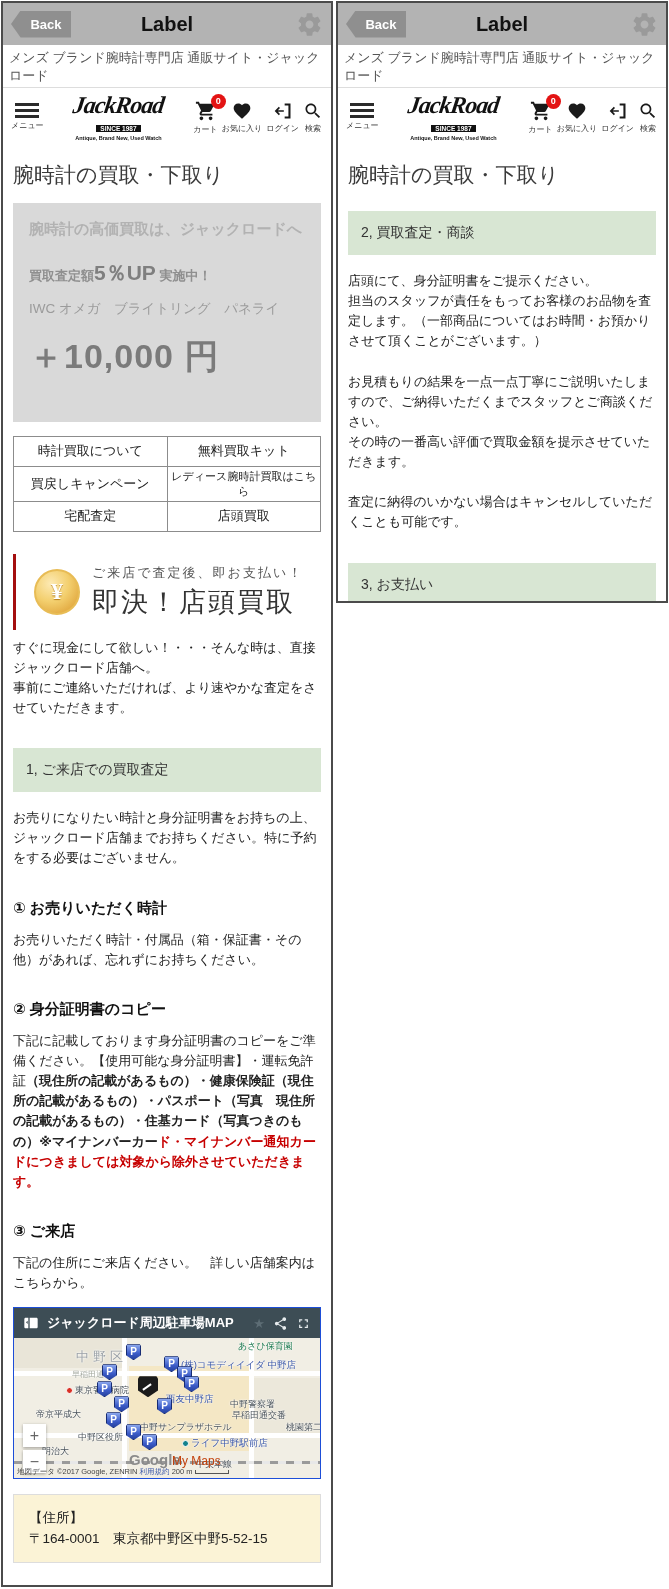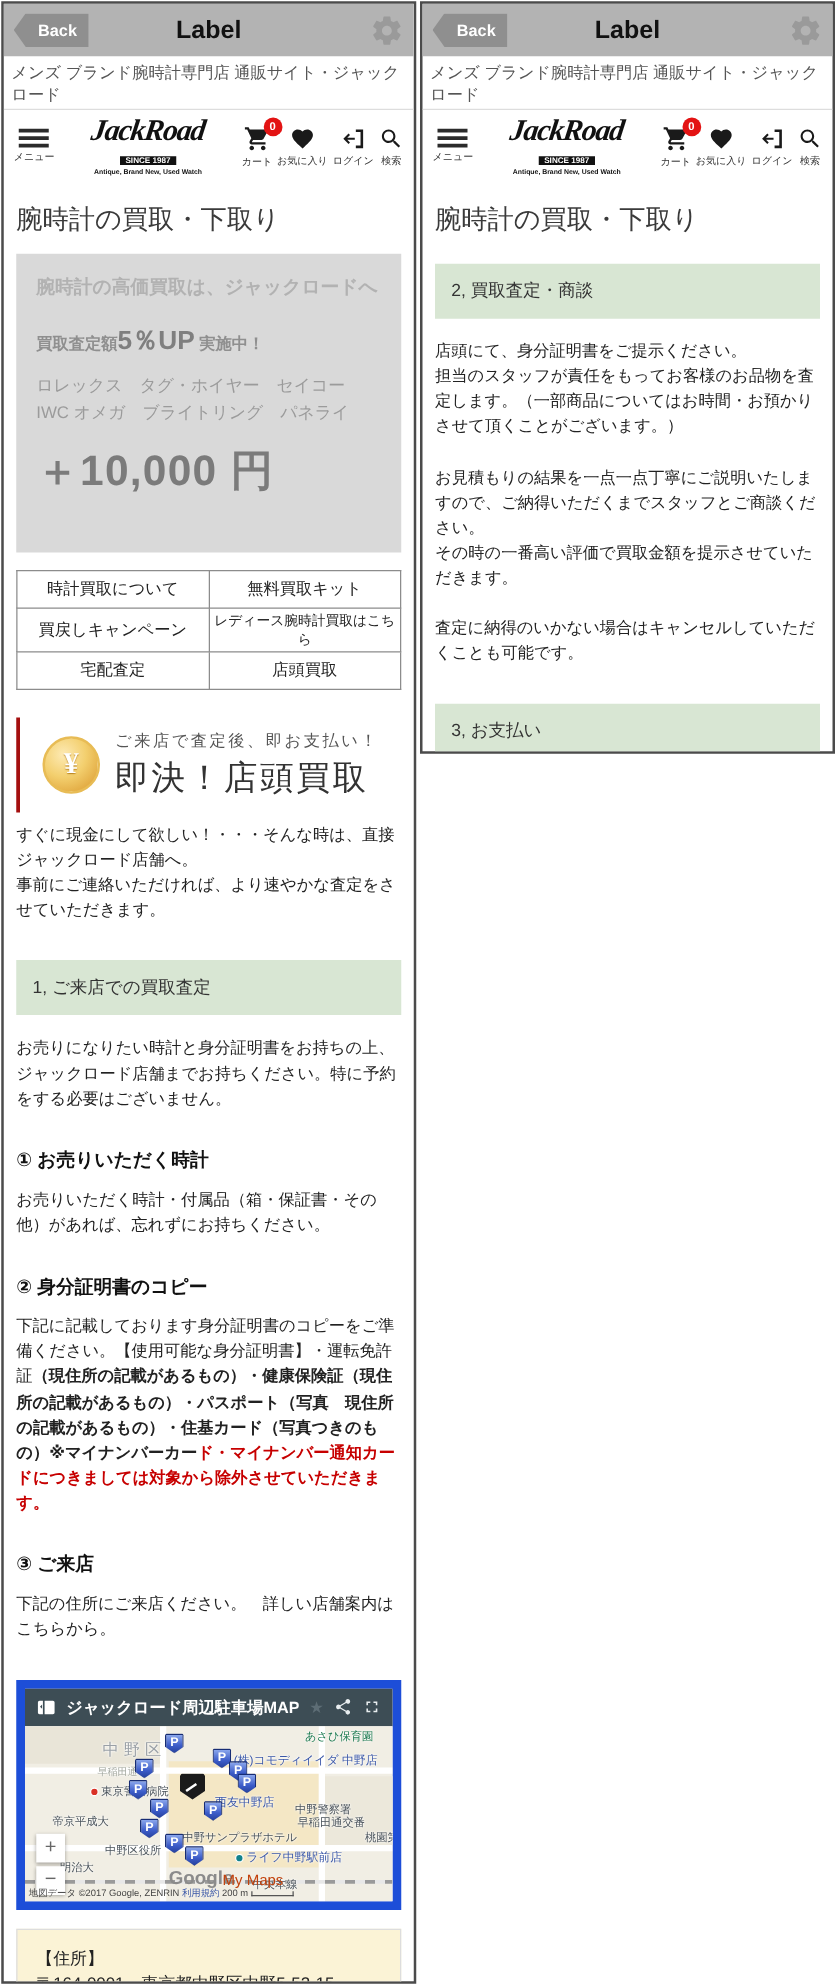--- a/index.html
+++ b/index.html
@@ -63,21 +63,21 @@
   .pre { white-space:pre-line; }
   .green-head { background:#d8e6d3; font-size:14px; color:#333; padding:13px 13px; margin-top:26px; }
   .after-head { margin-top:16px; }
   .sub-title { font-size:15px; font-weight:bold; color:#111; margin-top:30px; }
   .sub-body { margin-top:12px; }
   b.seg { font-weight:bold; }
   span.red-seg { color:#c70000; font-weight:bold; }
   .gap-big { }
 
   
-  .map-widget { margin-top:30px; border:7px solid #1d4ed8; }
+  .map-widget { margin-top:14px; border:1px solid #1d4ed8; }
   .map-head { background:#3d4d55; height:30px; display:flex; align-items:center; padding:0 9px; gap:8px; }
   .map-head-title { color:#fff; font-size:13px; font-weight:bold; flex:1; white-space:nowrap; overflow:hidden; }
   .map-star { color:#5d6d75; font-size:13px; cursor:pointer; }
   .map-ic { cursor:pointer; display:flex; }
   .map-body { position:relative; height:140px; background:#f1eee4; overflow:hidden; }
   .blk { position:absolute; }
   .road-h { position:absolute; left:0; right:0; height:5px; background:#fff; }
   .road-v { position:absolute; top:0; bottom:0; width:5px; background:#fff; }
   .rail { position:absolute; left:0; right:0; height:3px; background:repeating-linear-gradient(90deg,#9a9a9a 0 8px,#e8e8e8 8px 16px); }
   .mlabel { position:absolute; font-size:9px; color:#4a535b; white-space:nowrap; text-shadow:0 0 2px #fff,0 0 2px #fff; }
@@ -169,21 +169,20 @@
 
     <div class="content">
       <h1 class="page-title">腕時計の買取・下取り</h1>
 
       <div class="promo">
         <div class="promo-head">腕時計の高価買取は、ジャックロードへ</div>
         <div class="promo-assess">
           <span>買取査定額</span><span class="big">5％UP</span><span> 実施中！</span>
         </div>
         <div class="promo-brands">
-          <div>ロレックス　タグ・ホイヤー　セイコー</div>
           <div>IWC オメガ　ブライトリング　パネライ</div>
         </div>
         <div class="promo-amount">＋10,000 円</div>
       </div>
 
       <table class="links">
         <tbody>
             <tr>
           <td>時計買取について</td>
           <td>無料買取キット</td>

